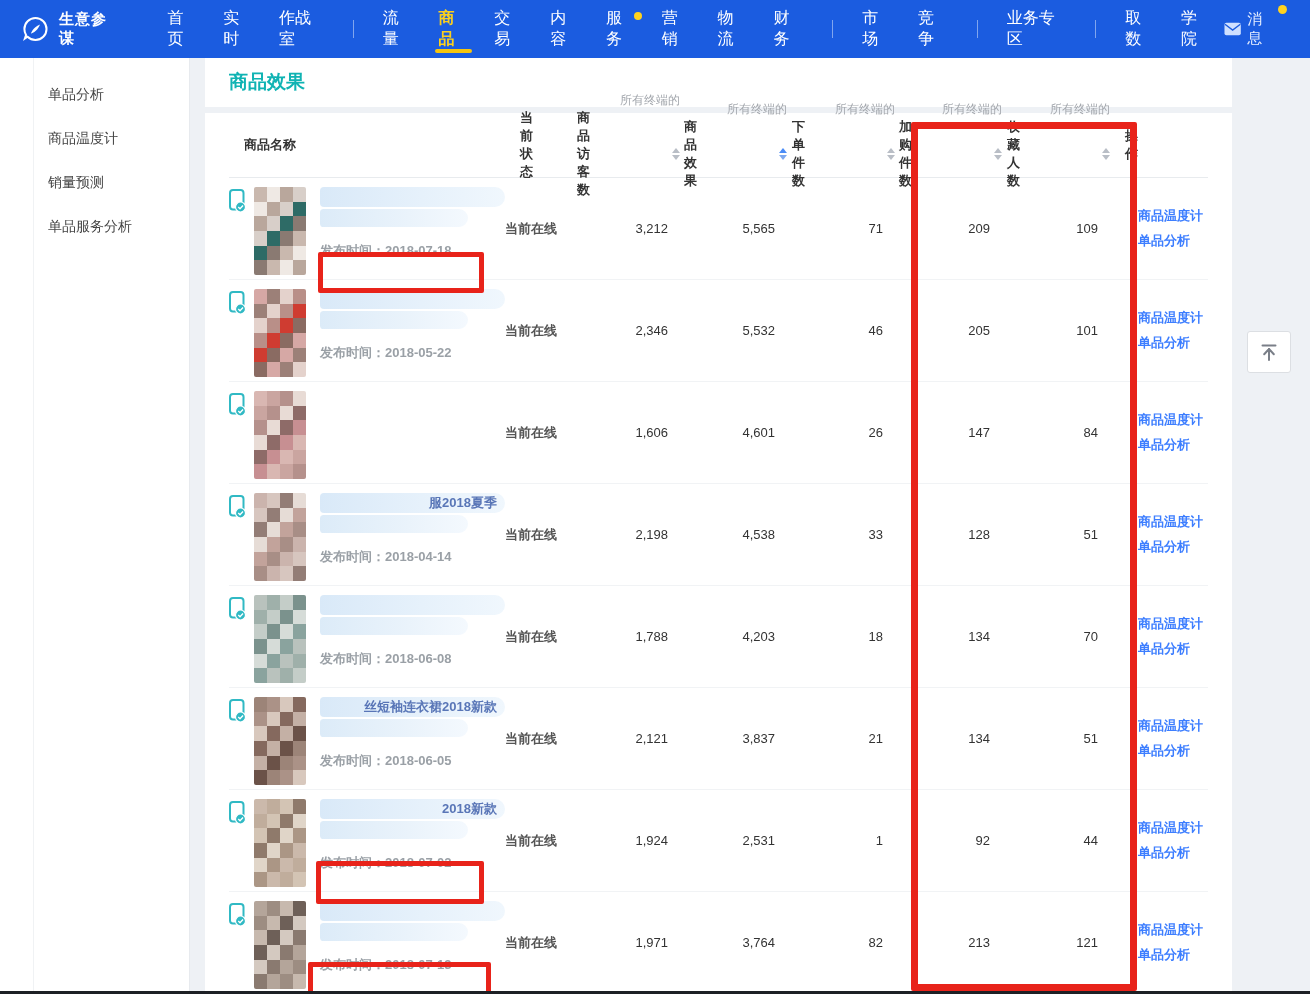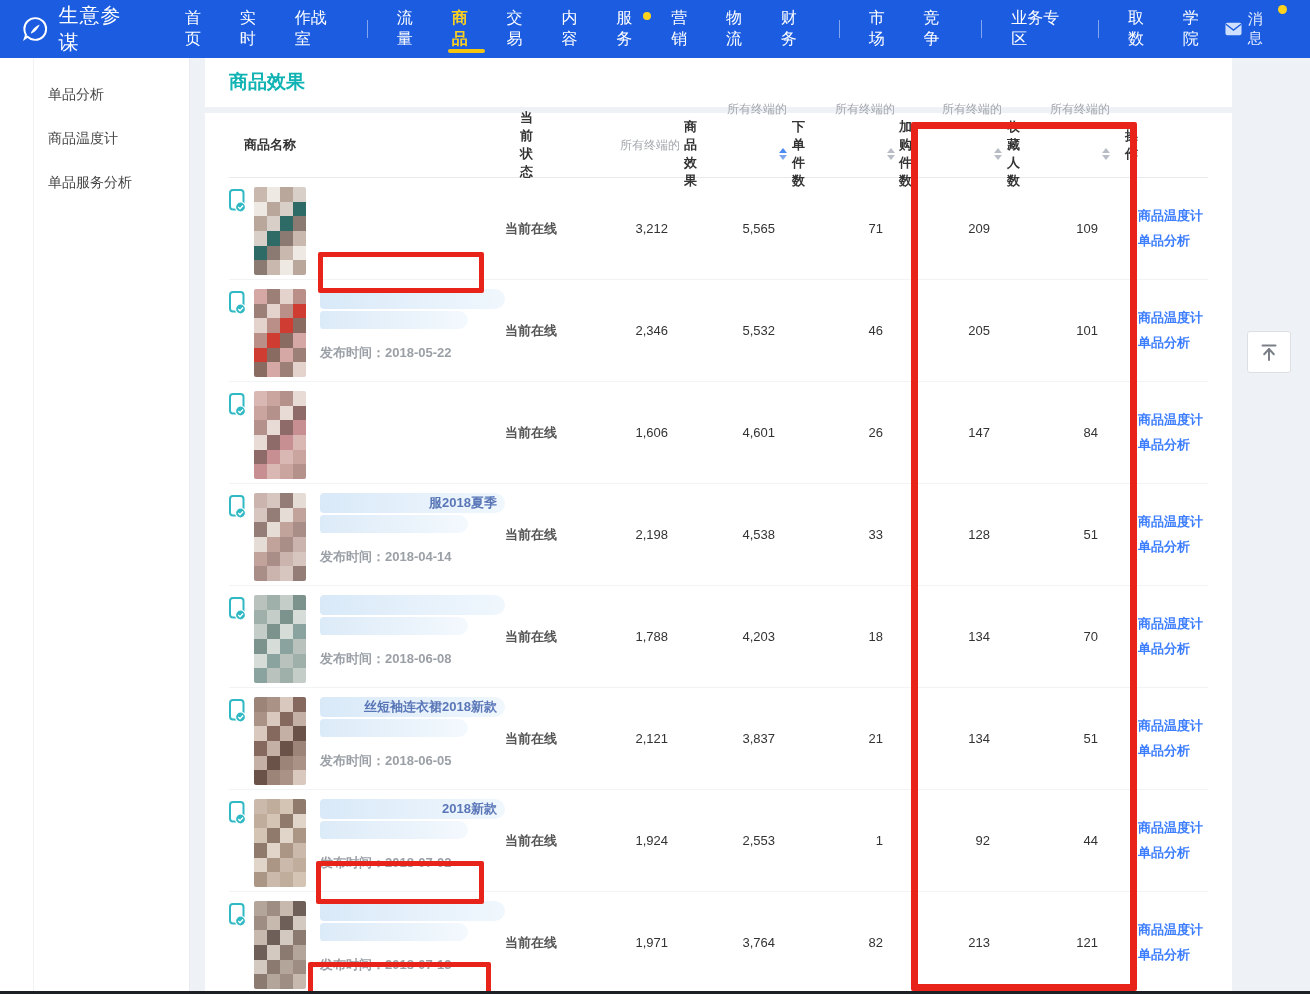--- a/index.html
+++ b/index.html
@@ -3,21 +3,21 @@
 <meta charset="utf-8">
 <style>
   * { margin:0; padding:0; box-sizing:border-box; }
   html,body { width:1310px; height:994px; overflow:hidden; position:relative;
     font-family:"Liberation Sans","DejaVu Sans",sans-serif; background:#eef1f5; }
 
   
   .topnav { height:58px; background:#1b5ce0; display:flex; align-items:center;
     padding:0 24px 0 22px; color:#fff; position:relative; z-index:5; }
   .brand { display:flex; align-items:center; gap:10px; margin-right:34px; }
-  .brand-name { font-size:20px; font-weight:normal; letter-spacing:1px; }
+  .brand-name { font-size:15px; font-weight:bold; letter-spacing:1px; }
   .nav-item { font-size:16px; color:#fff; margin:0 13px; cursor:pointer; position:relative;
     height:58px; display:flex; align-items:center; }
   .nav-item.active { color:#fbd01e; font-weight:bold; }
   .nav-item.active::after { content:""; position:absolute; left:-4px; right:-4px; bottom:5px;
     height:4px; background:#f5c50f; border-radius:2px; }
   .nav-item.dot::before { content:""; position:absolute; top:12px; right:-6px; width:8px;
     height:8px; border-radius:50%; background:#ffd21e; }
   .nav-div { width:1px; height:18px; background:rgba(255,255,255,.45); margin:0 16px; }
   .nav-msg { margin-left:auto; display:flex; align-items:center; gap:6px; font-size:15px;
     color:#e8efff; position:relative; cursor:pointer; padding-right:10px; }
@@ -142,20 +142,21 @@
     <span>消息</span>
     <span class="msg-dot"></span>
   </div>
 </div>
 
 <div class="layout">
 
   <div class="sidebar" id="sidebar">
       <div class="side-item">单品分析</div>
       <div class="side-item">商品温度计</div>
+      <div class="side-item">销量预测</div>
       <div class="side-item">单品服务分析</div>
     </div>
 
   <div class="main">
 
     <div class="header-card">
       <div class="page-title">商品效果</div>
     </div>
 
     <div class="gap8"></div>
@@ -163,20 +164,27 @@
     <div class="table-card">
       <div class="thead" id="thead">
           <div class="th col-name">
             <span class="main">商品名称</span>
           </div>
           <div class="th col-status">
             <span class="main">当前状态</span>
           </div>
           <div class="th col-num">
             <span class="super">所有终端的</span>
+            <div class="th-flex">
+              <span class="main">商品访客数</span>
+              <span class="sorter">
+                <i class="up"></i>
+                <i class="dn"></i>
+              </span>
+            </div>
           </div>
           <div class="th col-num2">
             <span class="super">所有终端的</span>
             <div class="th-flex">
               <span class="main">商品效果</span>
               <span class="sorter active">
                 <i class="up"></i>
                 <i class="dn"></i>
               </span>
             </div>
@@ -242,20 +250,25 @@
                 <i style="background: rgb(201, 184, 174);"></i>
                 <i style="background: rgb(46, 107, 102);"></i>
                 <i style="background: rgb(138, 122, 114);"></i>
                 <i style="background: rgb(201, 184, 174);"></i>
                 <i style="background: rgb(239, 233, 228);"></i>
                 <i style="background: rgb(138, 122, 114);"></i>
                 <i style="background: rgb(201, 184, 174);"></i>
                 <i style="background: rgb(239, 233, 228);"></i>
                 <i style="background: rgb(185, 167, 156);"></i>
               </div>
+              <div class="tcol">
+                <div class="blur1"></div>
+                <div class="blur2"></div>
+                <div class="pubdate"><span>发布时间：</span><span>2018-07-18</span></div>
+              </div>
             </div>
             <div class="cell col-status"><span class="status-txt">当前在线</span></div>
             <div class="cell num col-num">3,212</div>
             <div class="cell num col-num2">5,565</div>
             <div class="cell num col-num3">71</div>
             <div class="cell num col-num2">209</div>
             <div class="cell num col-num3">109</div>
             <div class="cell col-act act-cell">
               <span class="act-link">商品温度计</span>
               <span class="act-link">单品分析</span>
@@ -543,21 +556,21 @@
               </div>
               <div class="tcol">
                 <div class="blur1"></div>
                 <div class="blur2"></div>
                 <span class="frag">2018新款</span>
                 <div class="pubdate"><span>发布时间：</span><span>2018-07-02</span></div>
               </div>
             </div>
             <div class="cell col-status"><span class="status-txt">当前在线</span></div>
             <div class="cell num col-num">1,924</div>
-            <div class="cell num col-num2">2,553</div>
+            <div class="cell num col-num2">2,531</div>
             <div class="cell num col-num3">1</div>
             <div class="cell num col-num2">92</div>
             <div class="cell num col-num3">44</div>
             <div class="cell col-act act-cell">
               <span class="act-link">商品温度计</span>
               <span class="act-link">单品分析</span>
             </div>
           </div>
           <div class="row">
             <div class="cell col-name name-cell">

